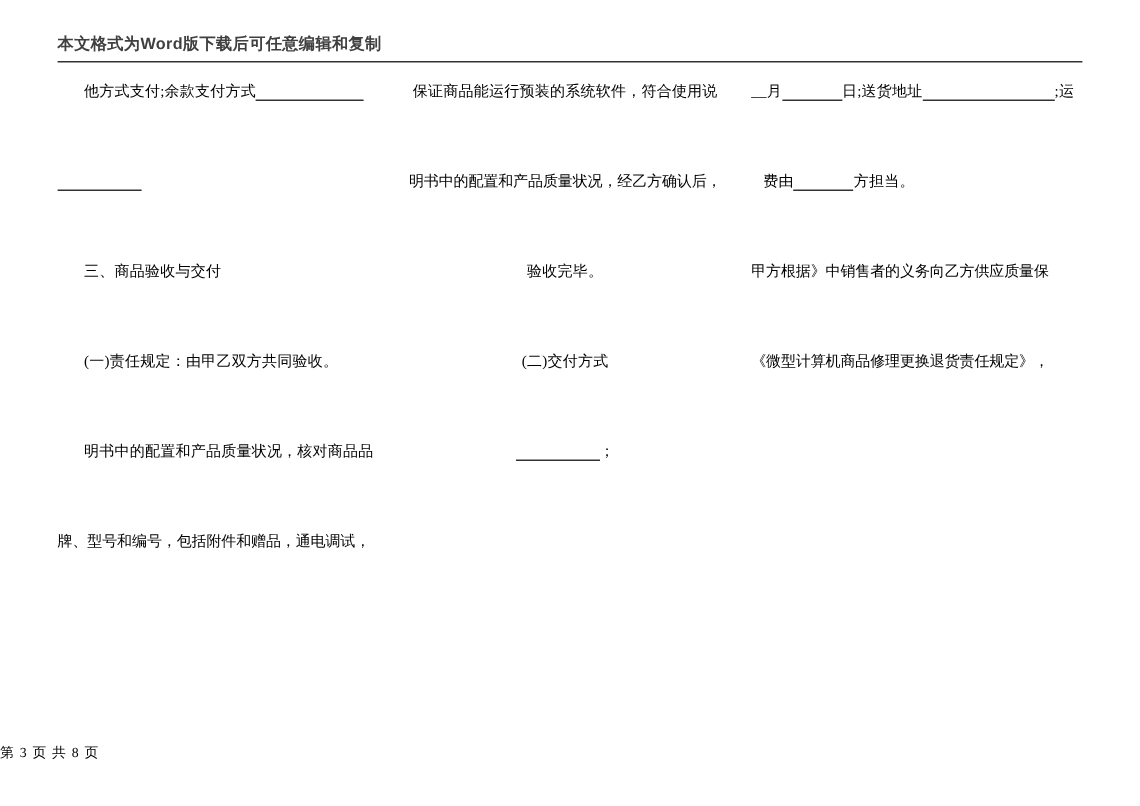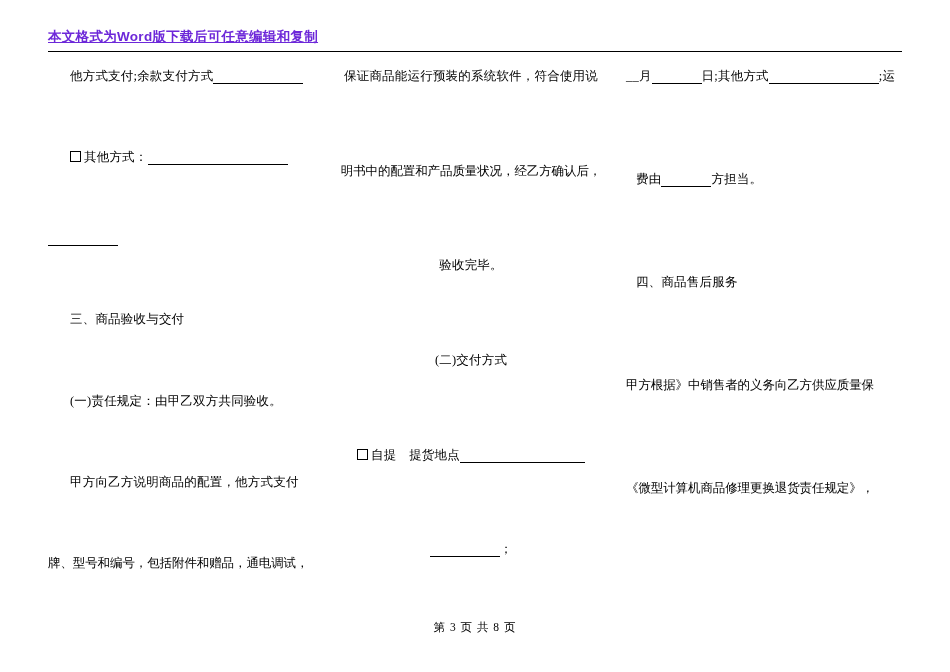--- a/index.html
+++ b/index.html
@@ -24,23 +24,22 @@
   }
   .header {
     position: absolute;
     left: 48px;
     top: 28px;
     width: 854px;
     font-family: "Liberation Sans", "DejaVu Sans", sans-serif;
     font-weight: bold;
     font-size: 13.5px;
     letter-spacing: 0.3px;
-    color: #6d28d9;
+    color: #404040;
     padding-bottom: 7px;
-    text-decoration: underline;
   }
   .header-rule {
     position: absolute;
     left: 48px;
     top: 51px;
     width: 854px;
     height: 1px;
     background: #000;
   }
   .columns {
@@ -50,21 +49,20 @@
     width: 854px;
     height: 540px;
     display: flex;
     flex-direction: row;
     justify-content: space-between;
   }
   .col {
     width: 272px;
     display: flex;
     flex-direction: column;
-    gap: 28px;
   }
   .col-1 { width: 268px; }
   .col-2 { width: 268px; text-align: center; }
   .col-3 { width: 276px; }
 
   .line {
     font-size: 12.5px;
     line-height: 16px;
     height: 75px;
     white-space: nowrap;
@@ -91,90 +89,81 @@
     height: 9px;
     border: 1px solid #000;
     margin-right: 3px;
     vertical-align: -1px;
   }
   .footer {
     position: absolute;
     left: 0;
     top: 620px;
     width: 950px;
-    text-align: center;
+    text-align: left;
     font-size: 11.5px;
     font-family: "Liberation Serif", "DejaVu Serif", serif;
     letter-spacing: 1px;
   }
 </style>
 </head>
 <body>
 
 <div class="page">
 
   <div class="header">本文格式为Word版下载后可任意编辑和复制</div>
   <div class="header-rule"></div>
 
   <div class="columns">
 
     <div class="col col-1">
       <div class="line indent">
         <span>他方式支付;余款支付方式</span><span class="blank b90"></span>
       </div>
-      <div class="line indent">
-        <span class="box"></span><span>其他方式：</span><span class="blank b140"></span>
-      </div>
       <div class="line">
         <span class="blank b70"></span>
       </div>
       <div class="line indent">
         <span>三、商品验收与交付</span>
       </div>
       <div class="line indent">
         <span>(一)责任规定：由甲乙双方共同验收。</span>
       </div>
       <div class="line indent">
-        <span>甲方向乙方说明商品的配置，他方式支付</span>
+        <span>明书中的配置和产品质量状况，核对商品品</span>
       </div>
       <div class="line tight">
         <span>牌、型号和编号，包括附件和赠品，通电调试，</span>
       </div>
     </div>
 
     <div class="col col-2">
       <div class="line">
         <span>保证商品能运行预装的系统软件，符合使用说</span>
       </div>
       <div class="line tight">
         <span>明书中的配置和产品质量状况，经乙方确认后，</span>
       </div>
       <div class="line">
         <span>验收完毕。</span>
       </div>
       <div class="line">
         <span>(二)交付方式</span>
       </div>
       <div class="line">
-        <span class="box"></span><span>自提　提货地点</span><span class="blank b125"></span>
-      </div>
-      <div class="line">
         <span class="blank b70"></span><span>；</span>
       </div>
     </div>
 
     <div class="col col-3">
       <div class="line">
-        <span>__月</span><span class="blank b50"></span><span>日;其他方式</span><span class="blank b110"></span><span>;运</span>
+        <span>__月</span><span class="blank b50"></span><span>日;送货地址</span><span class="blank b110"></span><span>;运</span>
       </div>
       <div class="line indent2">
         <span>费由</span><span class="blank b50"></span><span>方担当。</span>
-      </div>
-      <div class="line indent2">
-        <span>四、商品售后服务</span>
       </div>
       <div class="line tight">
         <span>甲方根据》中销售者的义务向乙方供应质量保</span>
       </div>
       <div class="line tight">
         <span>《微型计算机商品修理更换退货责任规定》，</span>
       </div>
     </div>
 
   </div>

